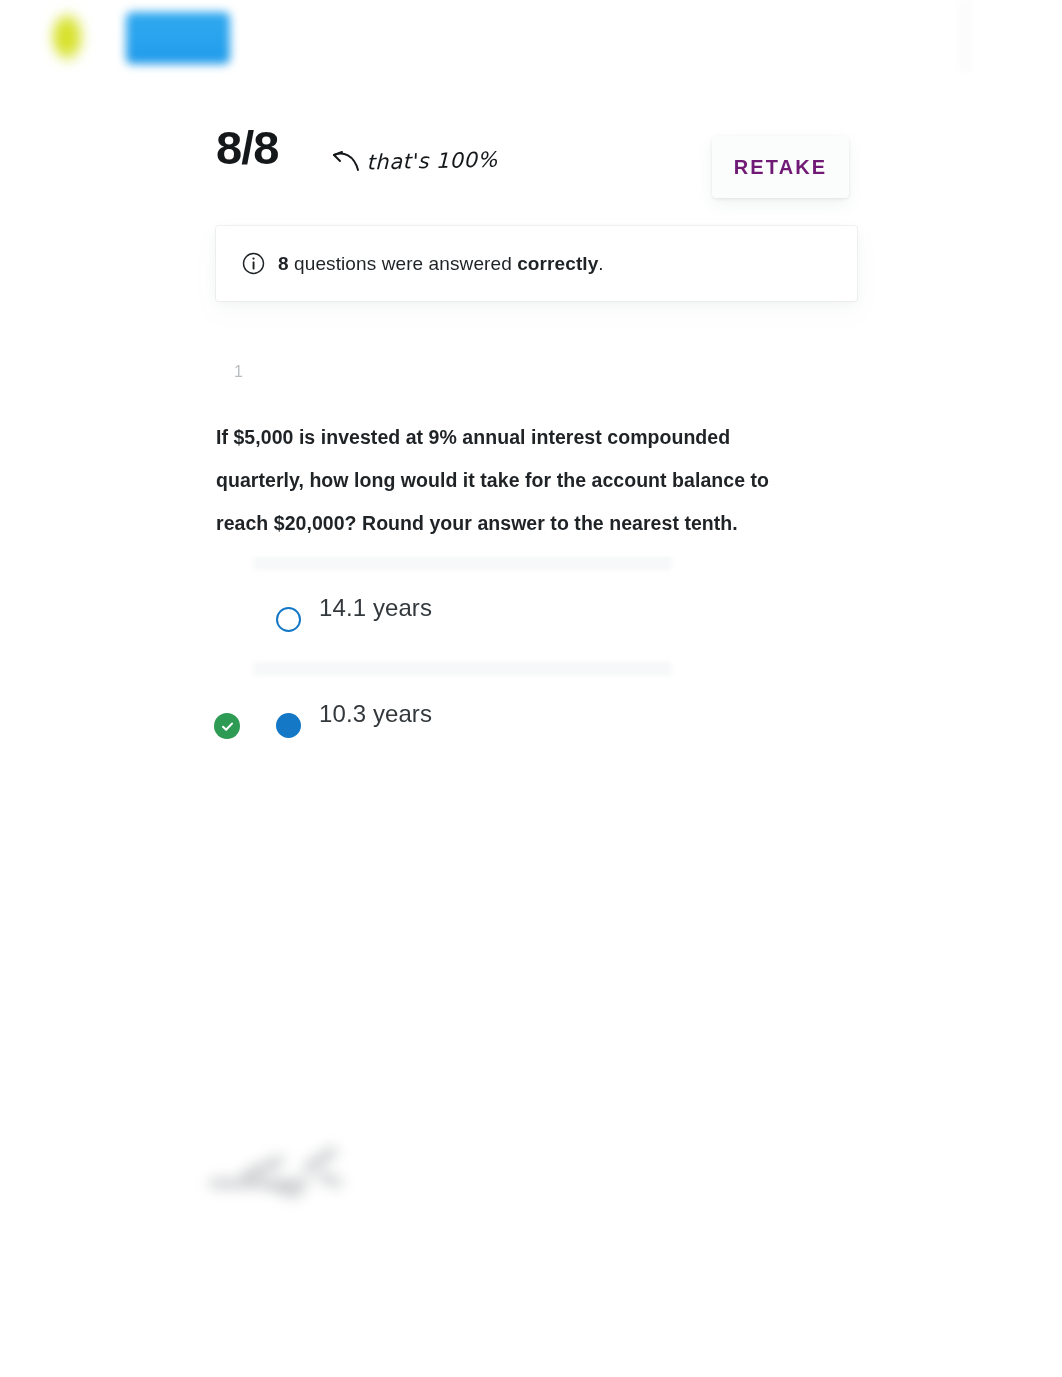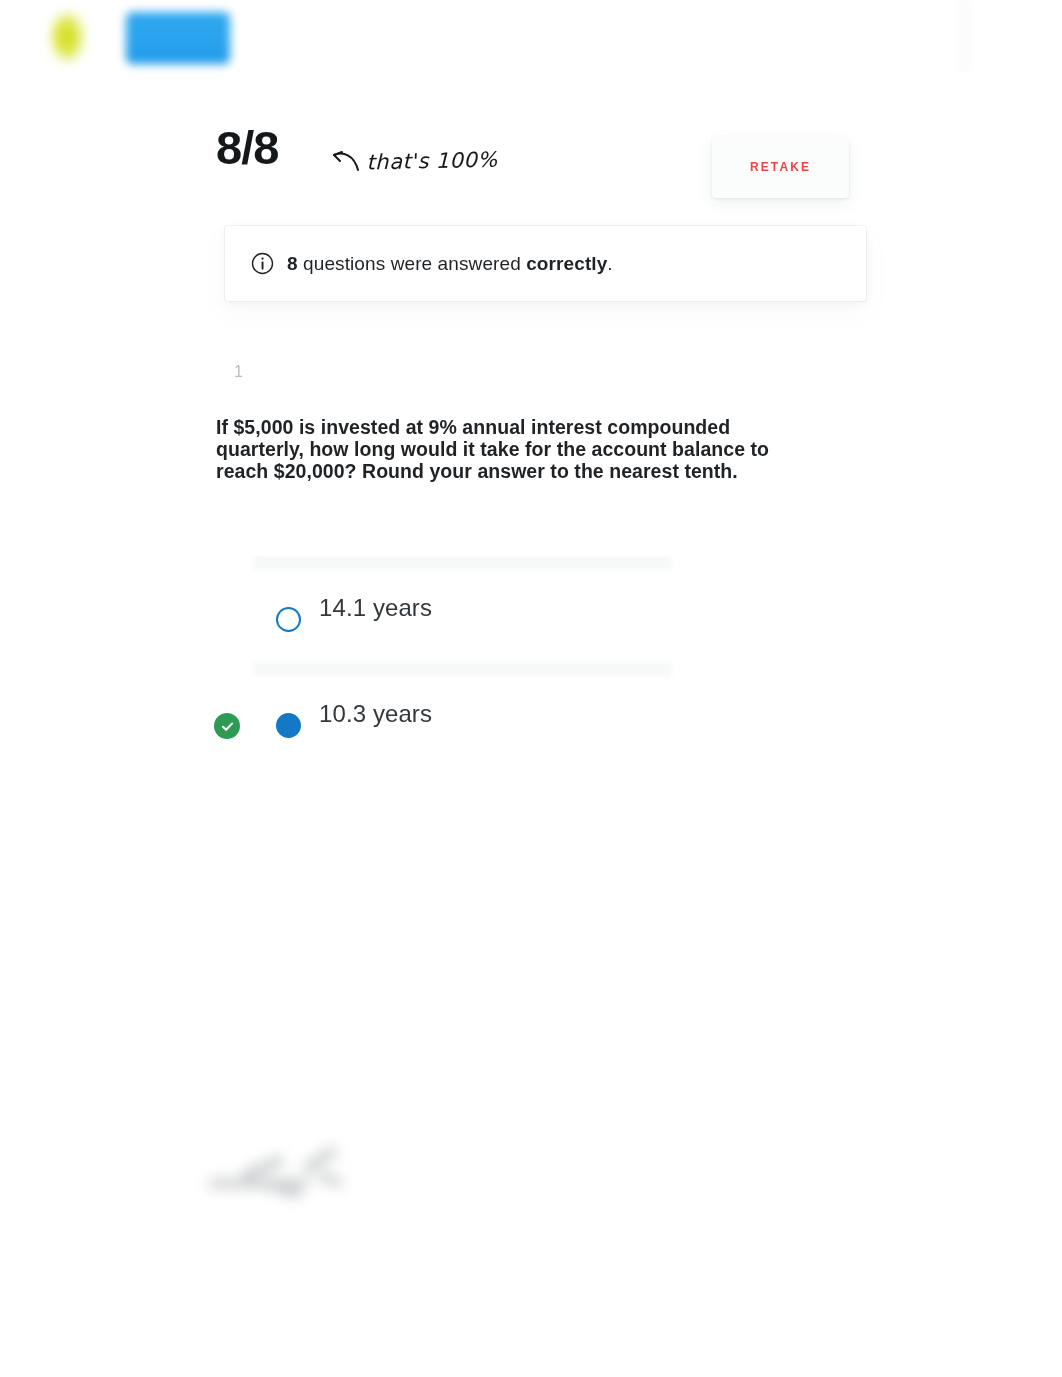--- a/index.html
+++ b/index.html
@@ -83,34 +83,34 @@
   }
 
   .retake-btn {
     position: absolute;
     left: 712px; top: 136px;
     width: 137px; height: 62px;
     background: #fbfdfd;
     border: none;
     border-radius: 4px;
     box-shadow: 0 1px 3px rgba(36,60,60,0.10), 0 6px 16px rgba(40,80,80,0.07);
-    color: #ef4444;
+    color: #701a75;
     font-family: "Liberation Sans", sans-serif;
-    font-size: 12px;
+    font-size: 20px;
     font-weight: 700;
     letter-spacing: 2.1px;
     cursor: pointer;
     filter: blur(0.55px);
     z-index: 4;
   }
 
   
   .banner {
     position: absolute;
-    left: 225px; top: 226px;
+    left: 216px; top: 226px;
     width: 641px; height: 75px;
     background: #ffffff;
     border-radius: 3px;
     box-shadow: 0 0 0 1px rgba(225,228,230,0.5), 0 2px 10px rgba(120,130,140,0.07), 0 10px 26px rgba(120,130,140,0.05);
     display: flex;
     filter: blur(0.5px);
   }
   .banner-inner {
     display: flex;
     align-items: center;
@@ -132,21 +132,21 @@
     font-size: 16px;
     color: #b9bdc0;
     letter-spacing: 0.3px;
   }
   .q-text {
     position: absolute;
     left: 216px; top: 416px;
     width: 600px;
     font-size: 19.5px;
     font-weight: 700;
-    line-height: 22px;
+    line-height: 43px;
     color: #1f2326;
     letter-spacing: 0.05px;
   }
 
   
   .options {
     position: absolute;
     left: 0; top: 556px;
     width: 1062px;
     height: 390px;

